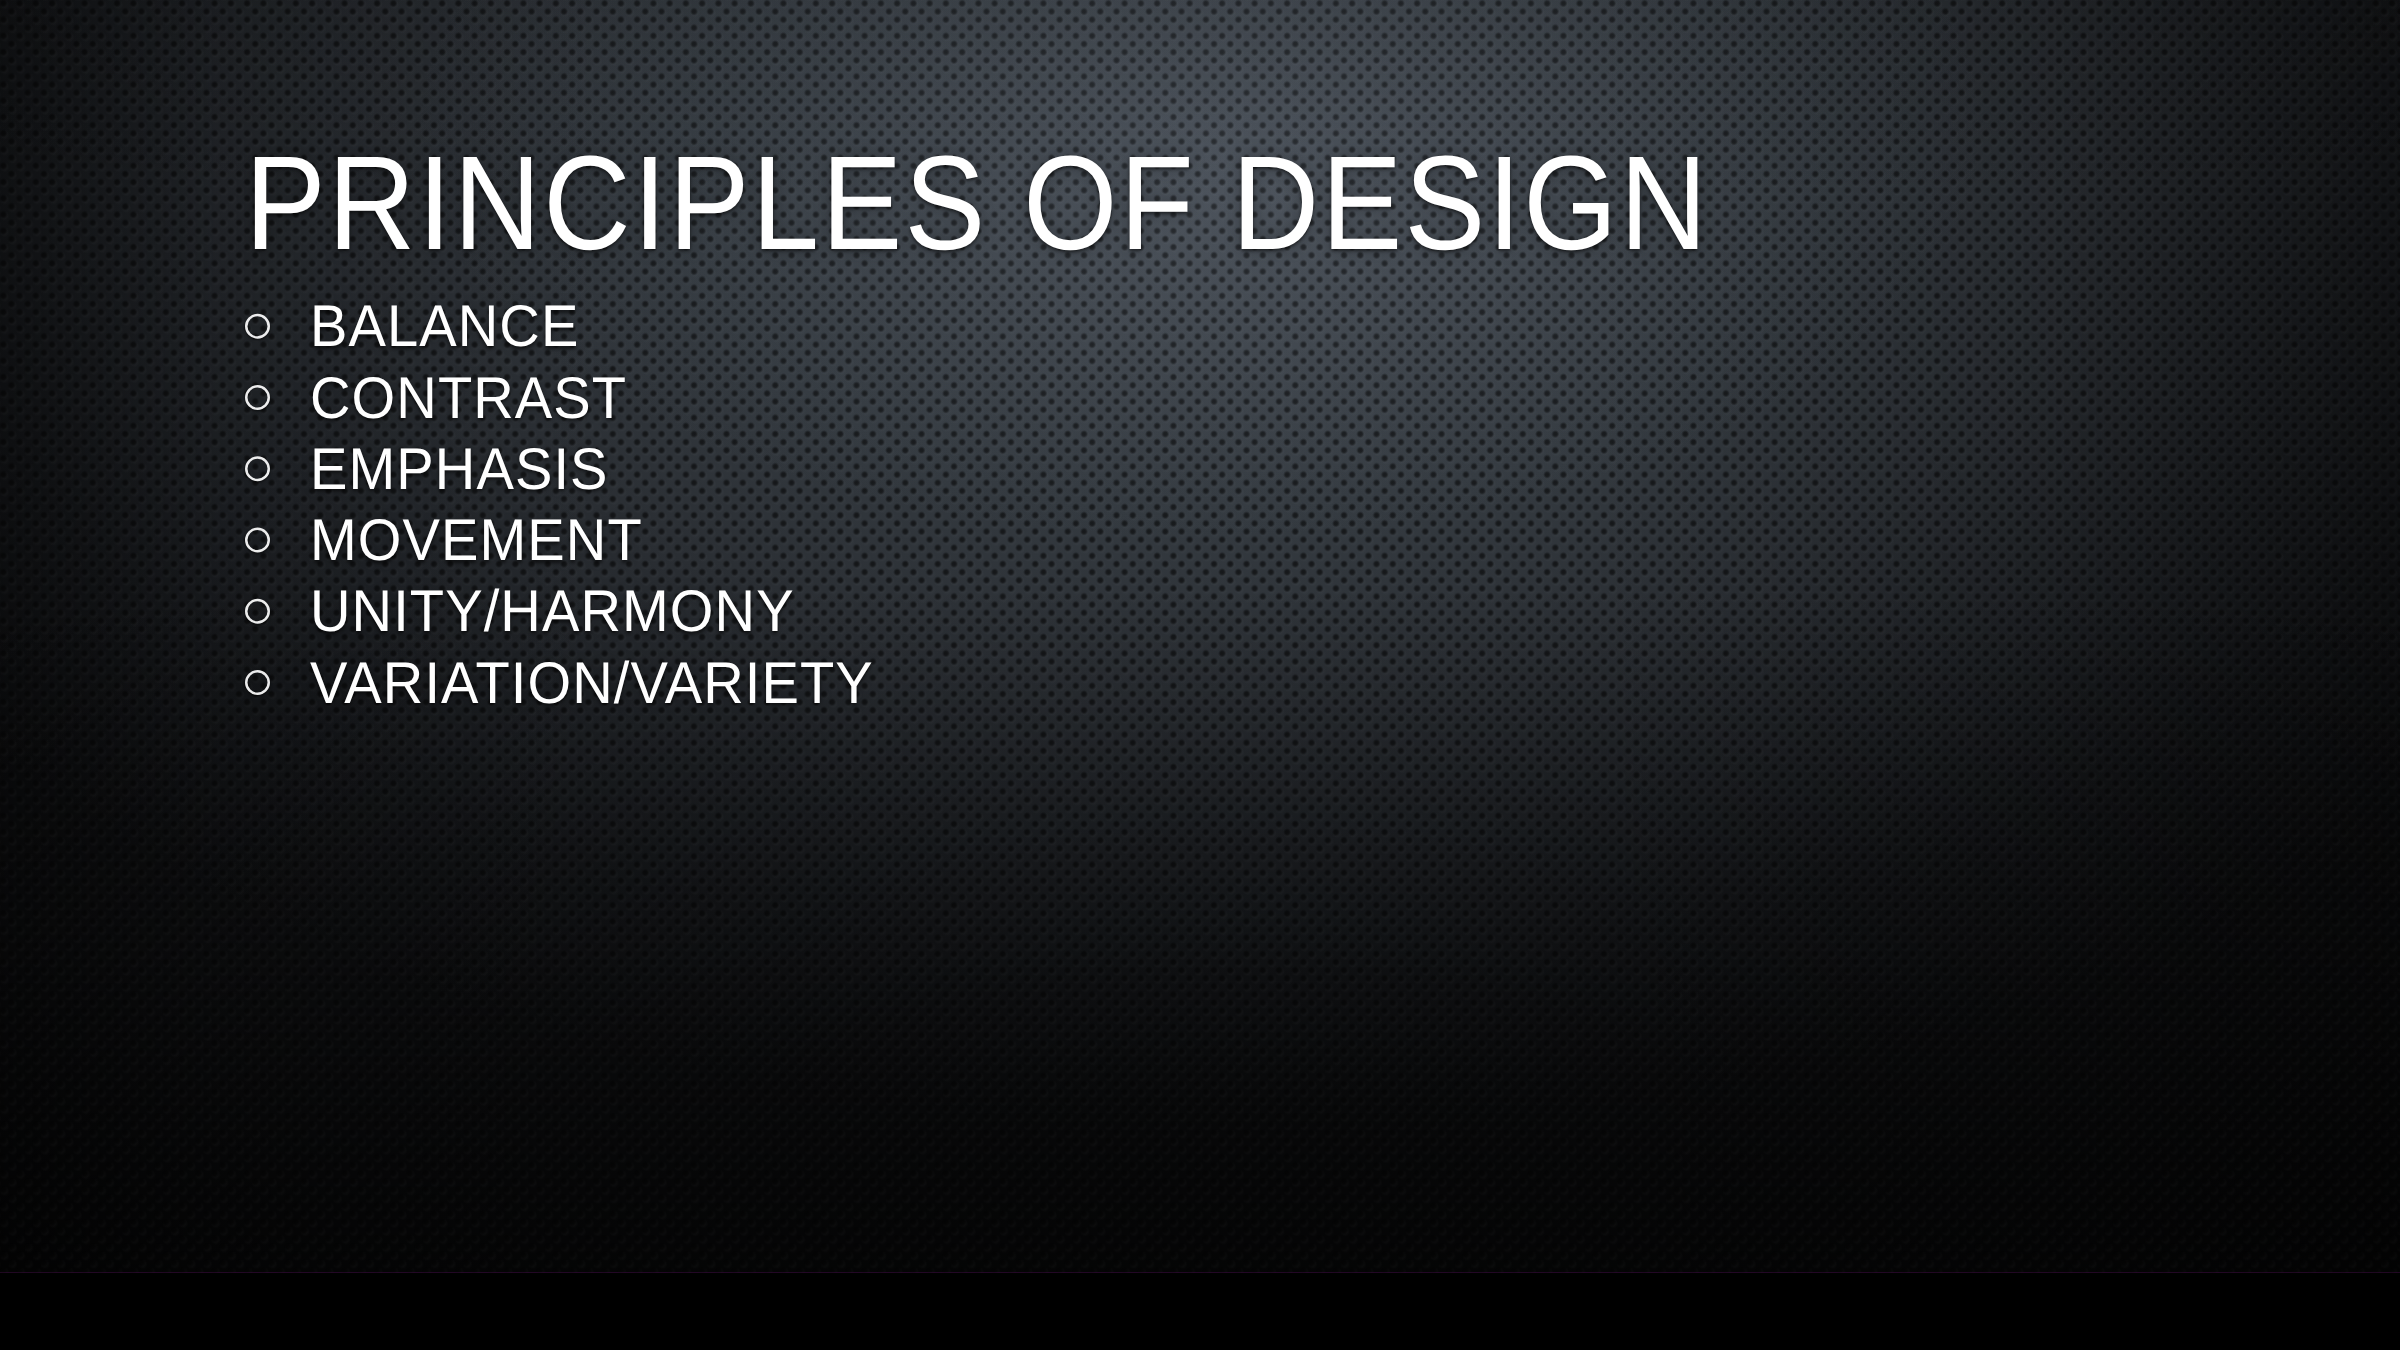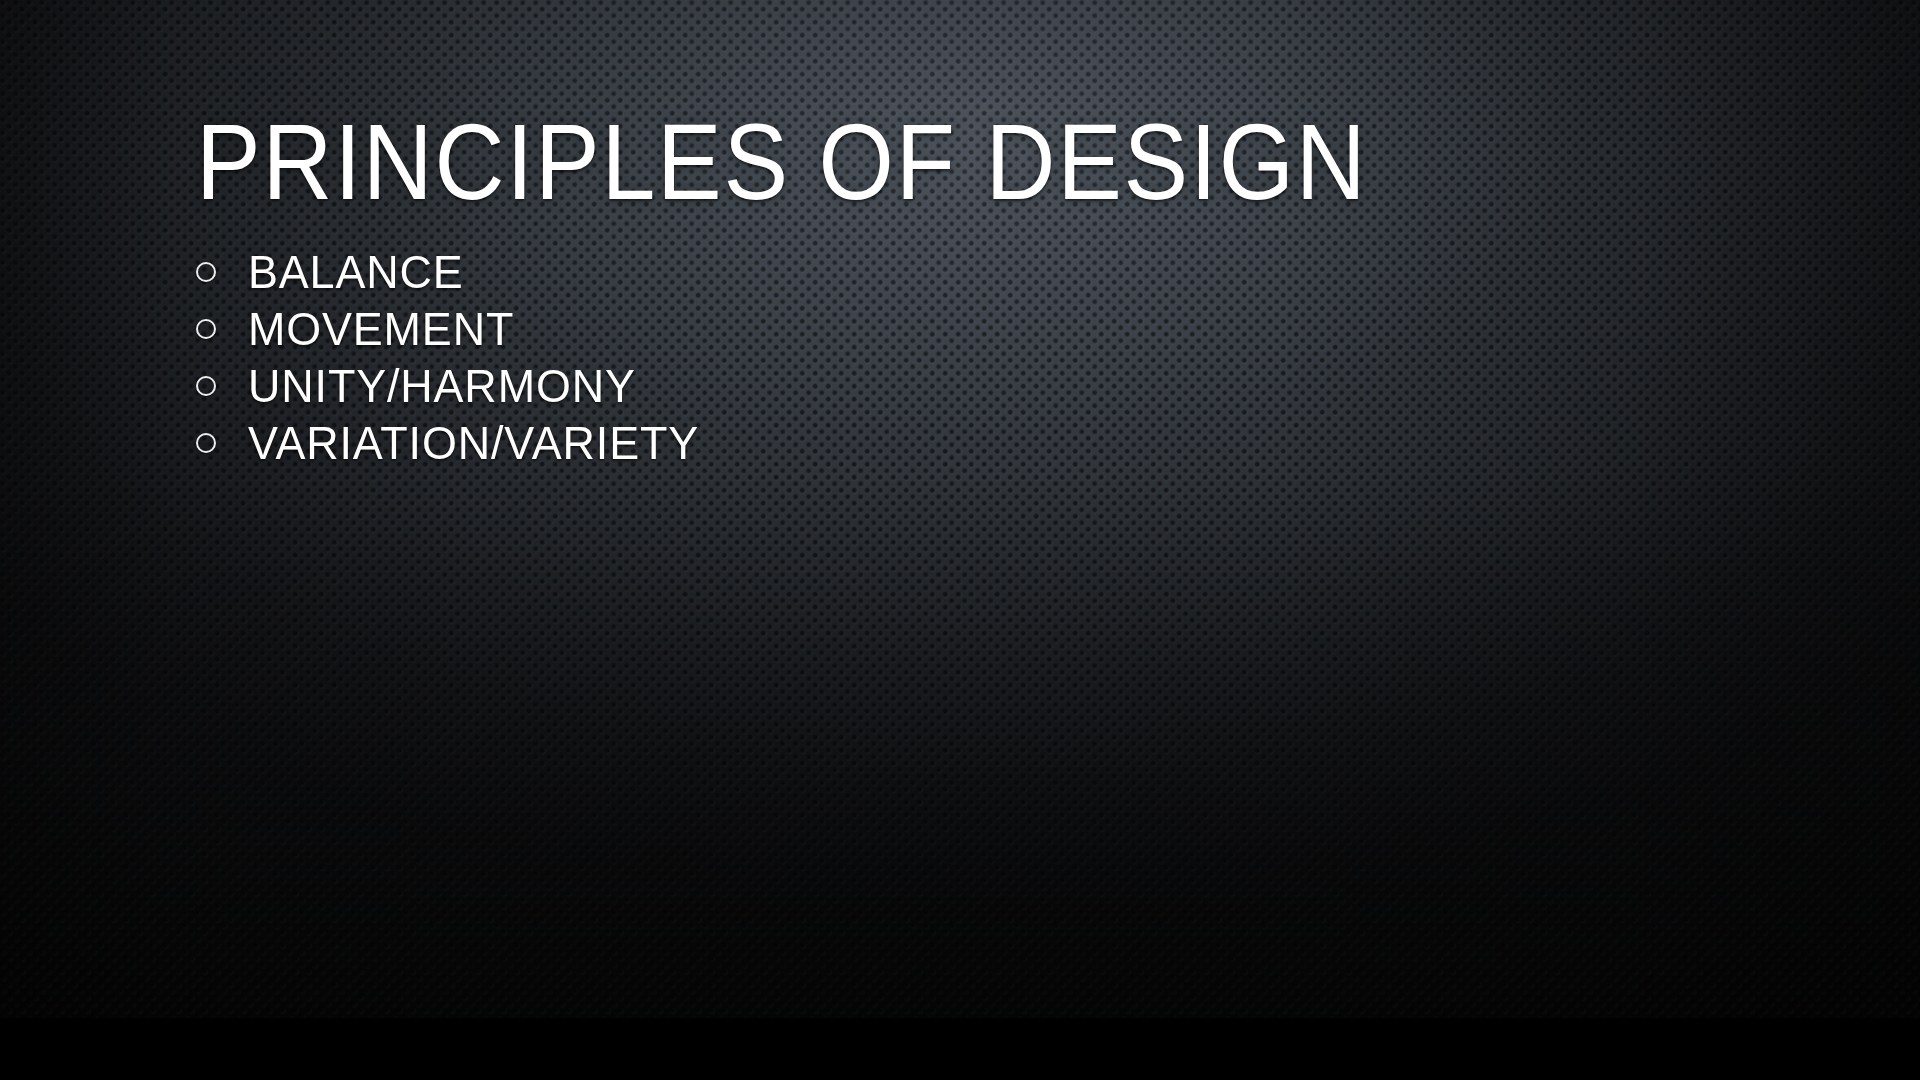--- a/index.html
+++ b/index.html
@@ -104,21 +104,21 @@
     transform: scaleX(0.905);
     transform-origin: left top;
     text-shadow:
       0 2px 3px rgba(0,0,0,0.55),
       0 0 14px rgba(0,0,0,0.30);
   }
 
   .bullet-list {
     position: absolute;
     left: 196px;
-    top: 243px;
+    top: 232px;
     margin: 0;
     padding: 0;
     list-style: none;
     width: 1300px;
   }
 
   .bullet-item {
     display: flex;
     align-items: center;
     height: 57px;
@@ -165,21 +165,29 @@
 
     <h1 class="slide-title">PRINCIPLES OF DESIGN</h1>
 
     <ul class="bullet-list">
 
       <li class="bullet-item">
         <span class="bullet-marker"></span>
         <span class="bullet-label">BALANCE</span>
       </li>
 
-
+      <li class="bullet-item">
+        <span class="bullet-marker"></span>
+        <span class="bullet-label">CONTRAST</span>
+      </li>
+
+      <li class="bullet-item">
+        <span class="bullet-marker"></span>
+        <span class="bullet-label">EMPHASIS</span>
+      </li>
 
 
       <li class="bullet-item">
         <span class="bullet-marker"></span>
         <span class="bullet-label">MOVEMENT</span>
       </li>
 
 
 
 

